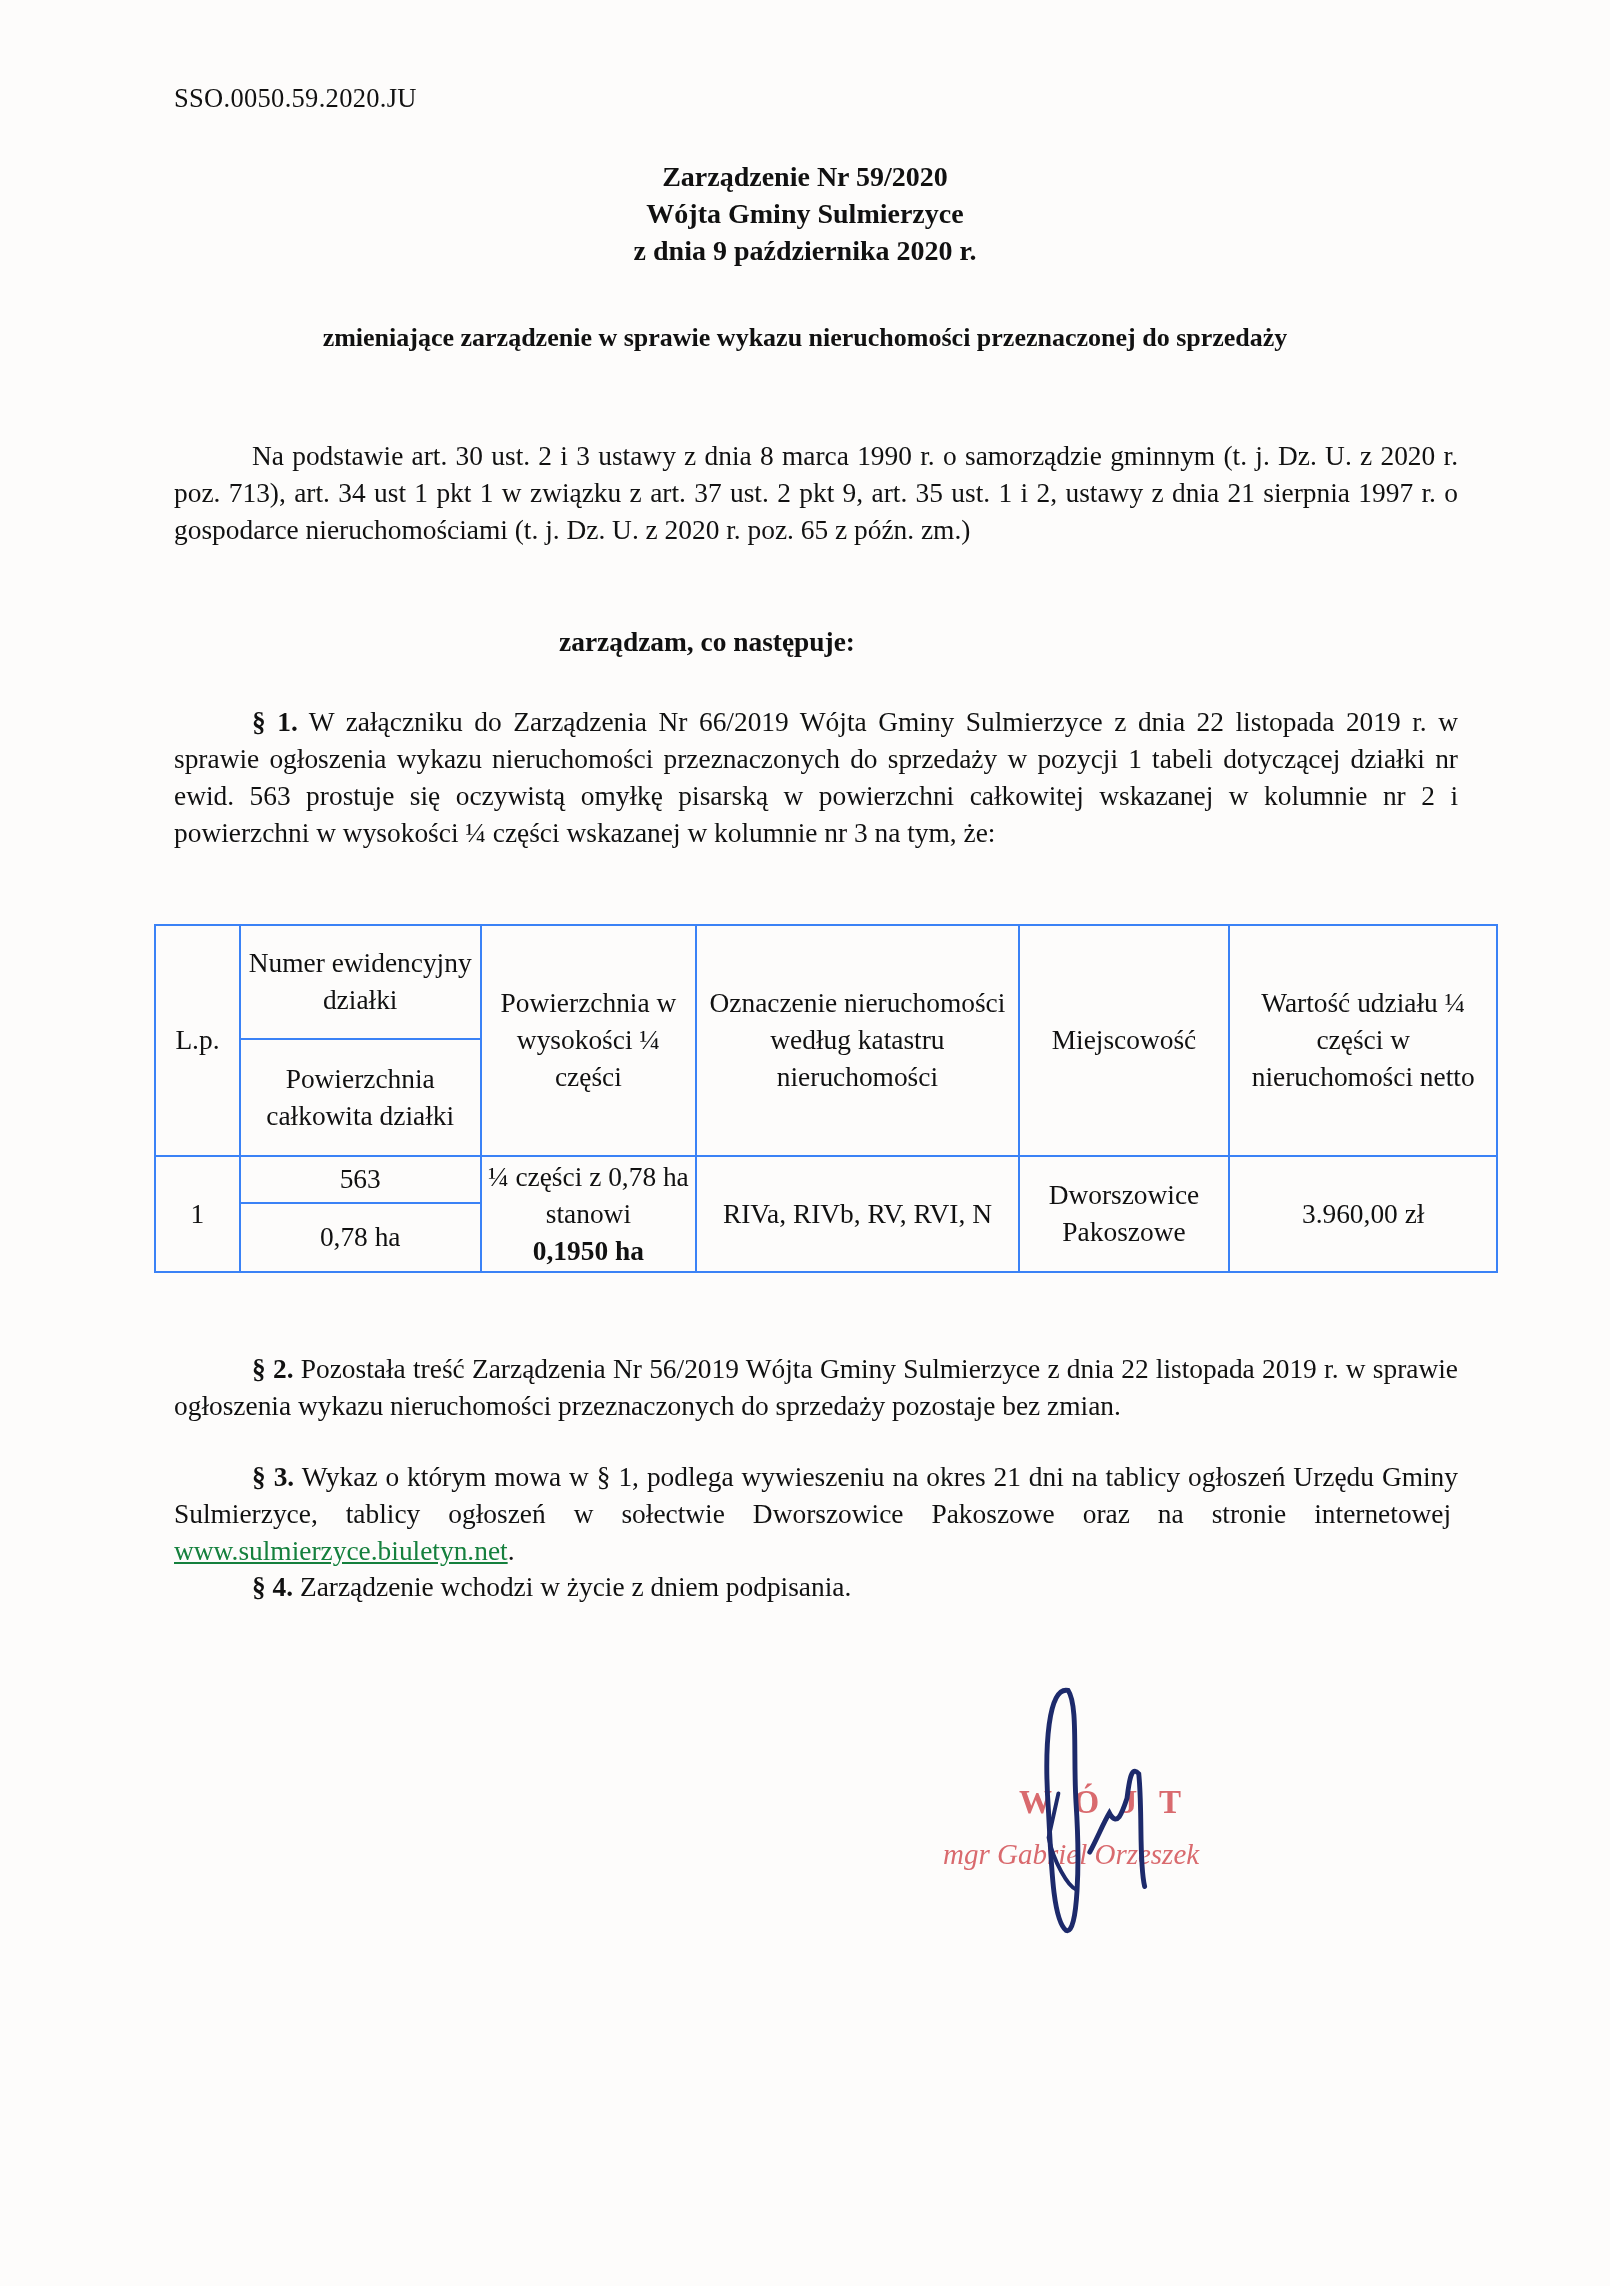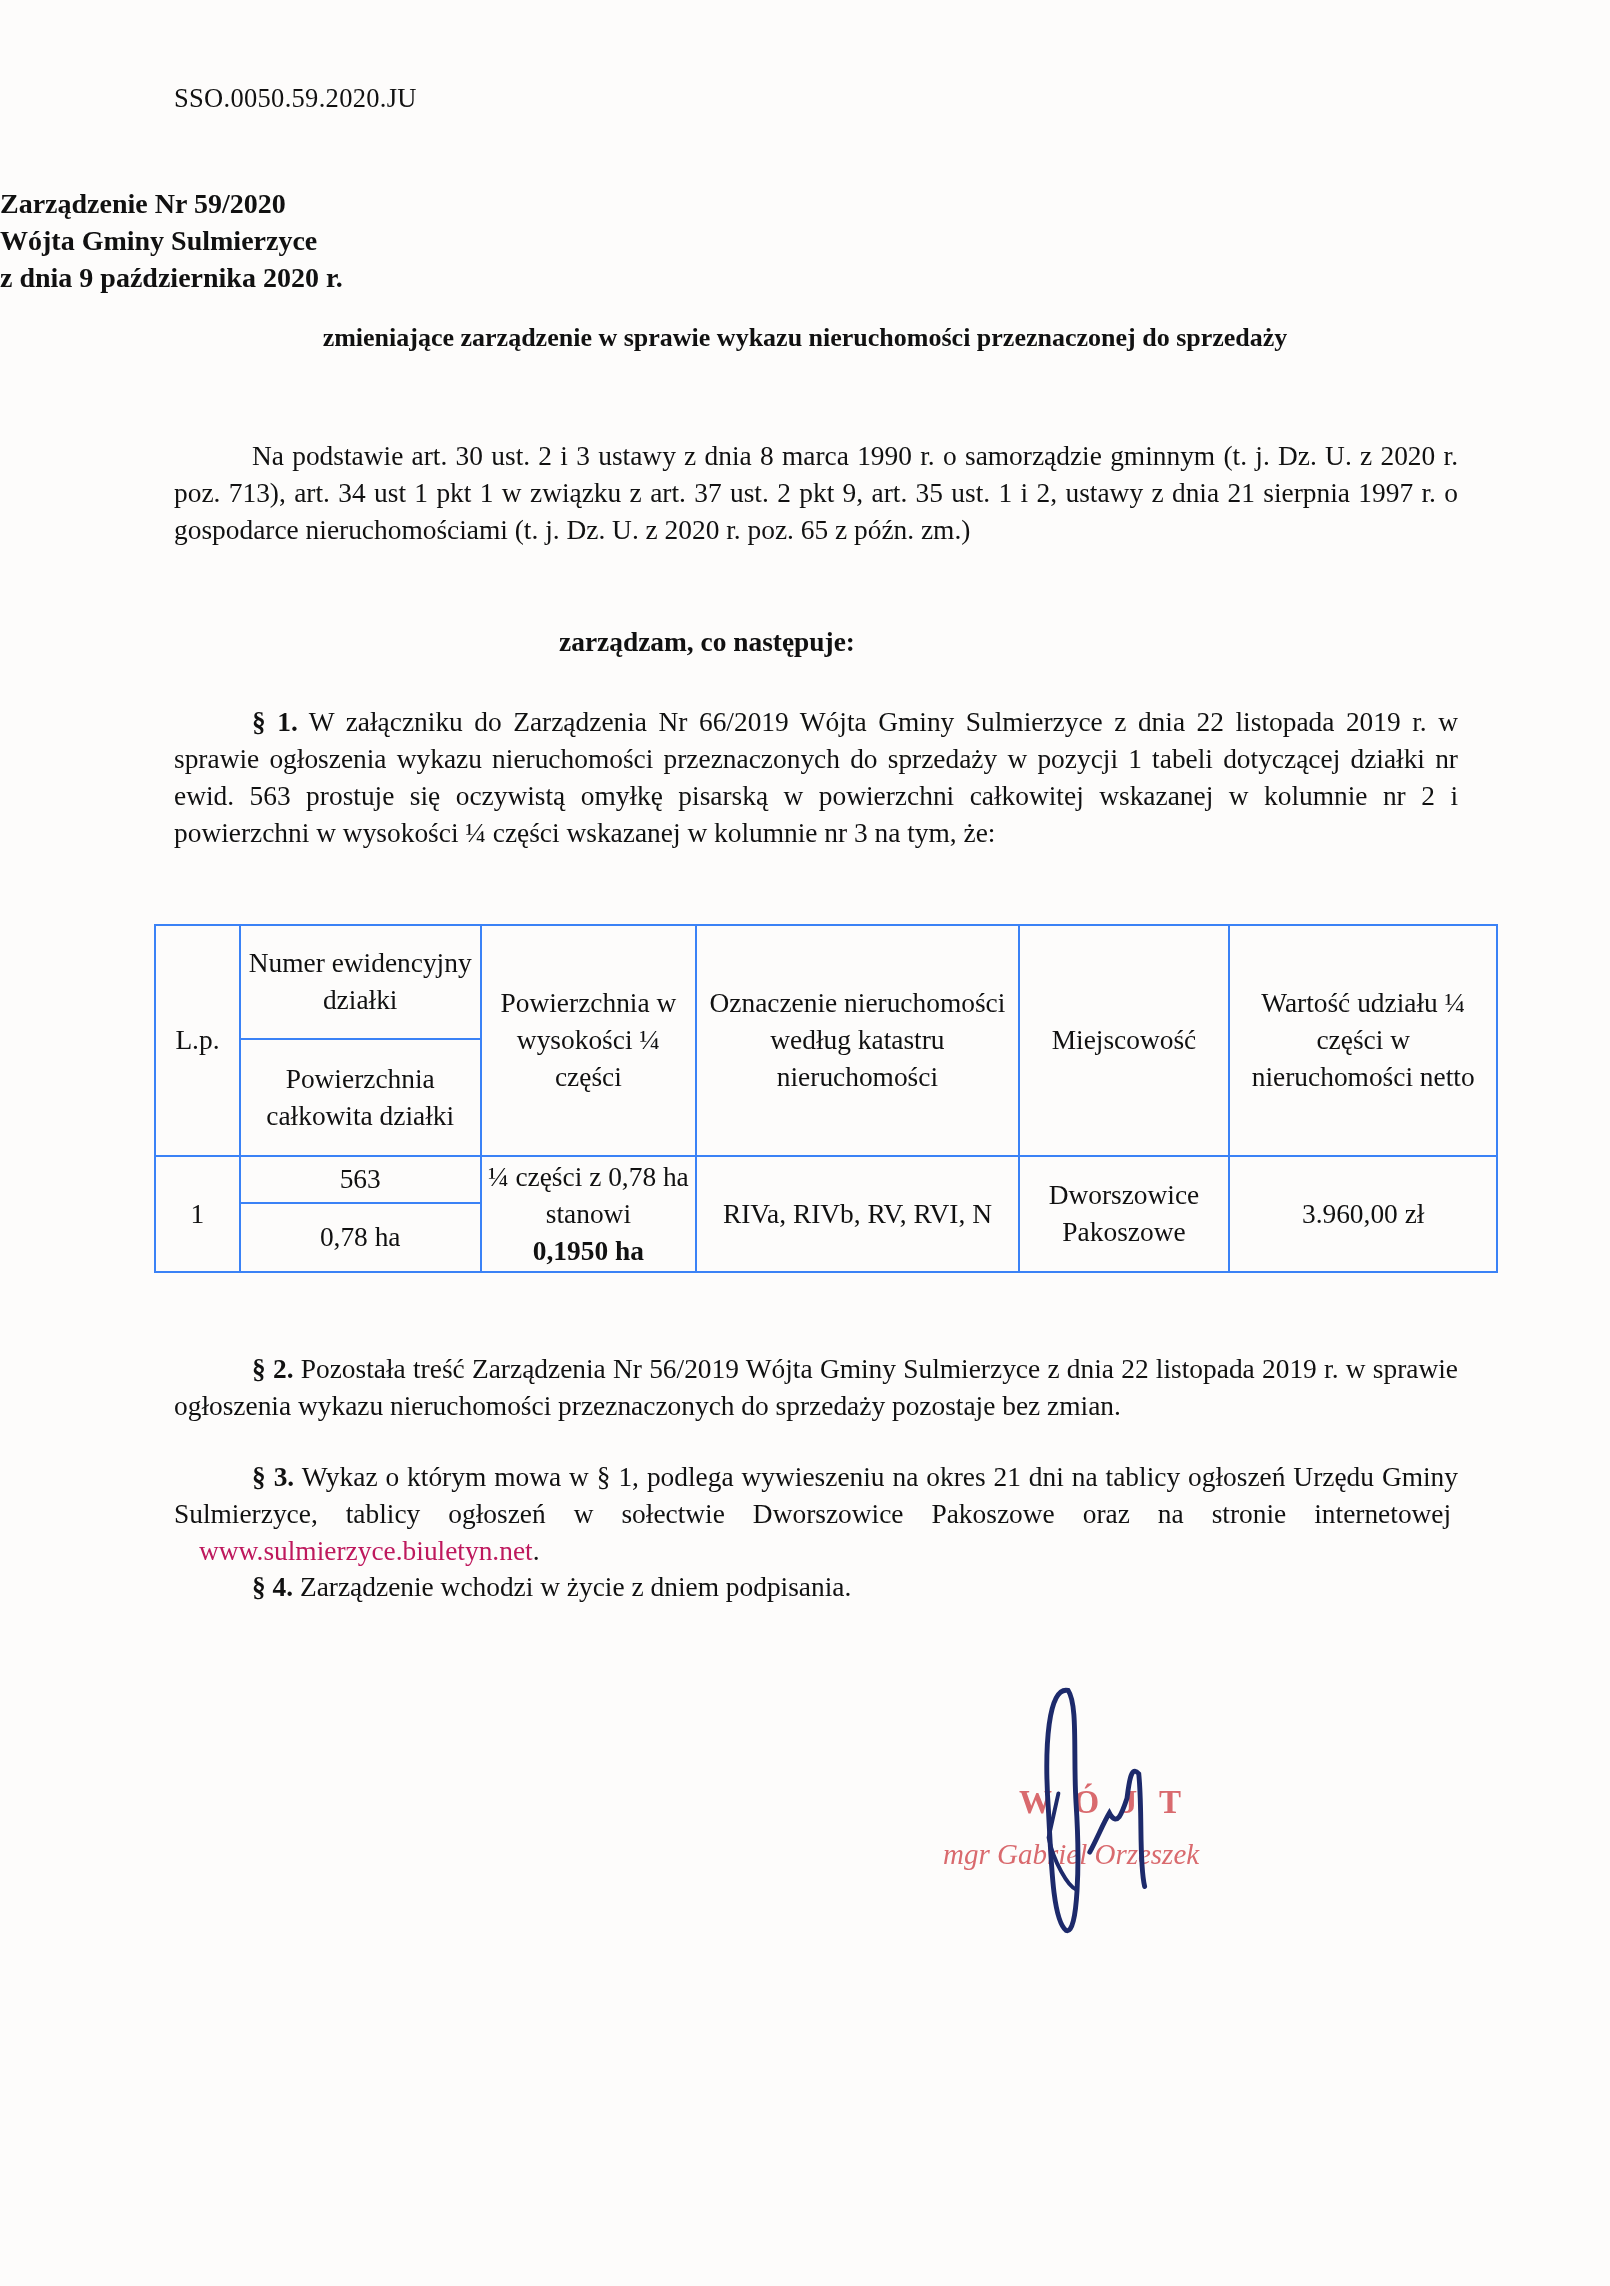--- a/index.html
+++ b/index.html
@@ -3,32 +3,32 @@
 <meta charset="utf-8">
 <style>
   html, body { margin: 0; padding: 0; }
   body {
     width: 1610px; height: 2287px; background: #fdfcfb;
     font-family: "Liberation Serif", "DejaVu Serif", serif;
     color: #111; position: relative; overflow: hidden;
   }
   .abs { position: absolute; }
   .ref { left: 174px; top: 83px; font-size: 26.5px; letter-spacing: 0.3px; }
-  .title-block { left: 0; width: 1610px; top: 185px; text-align: left; font-weight: bold; font-size: 28px; line-height: 37px; }
+  .title-block { left: 0; width: 1610px; top: 158px; text-align: center; font-weight: bold; font-size: 28px; line-height: 37px; }
   .subject { left: 0; width: 1610px; top: 323px; text-align: center; font-weight: bold; font-size: 26px; }
   .para { left: 174px; width: 1284px; font-size: 27.4px; line-height: 37px; text-align: justify; }
   .para .indent { display: inline-block; width: 78px; }
   .p-basis { top: 438px; }
   .decree { left: 0; width: 1414px; top: 627px; text-align: center; font-weight: bold; font-size: 27.4px; }
   .p1 { top: 704px; }
   .p2 { top: 1351px; }
   .p3 { top: 1459px; }
   .p4 { top: 1569px; }
   .bold { font-weight: bold; }
-  .link { color: #be185d; margin-left: 25px; }
+  .link { text-decoration: underline; color: #15803d; }
 
   table.wykaz {
     position: absolute; left: 154px; top: 924px; width: 1344px; height: 346px;
     border-collapse: collapse; font-size: 27.4px; line-height: 37px; text-align: center;
   }
   table.wykaz td { border: 2px solid #3b82f6; padding: 0 5.9px; vertical-align: middle; }
   .sig { left: 921px; top: 1666px; width: 412px; height: 294px; }
   .stamp-title { left: 1019px; top: 1784px; color: #d96a6e; font-size: 33px; font-weight: bold; letter-spacing: 21.6px; font-family: "Liberation Serif", serif; }
   .stamp-name { left: 943px; top: 1838px; color: #d96a6e; font-size: 29px; font-style: italic; font-family: "Liberation Serif", serif; }
 </style>

